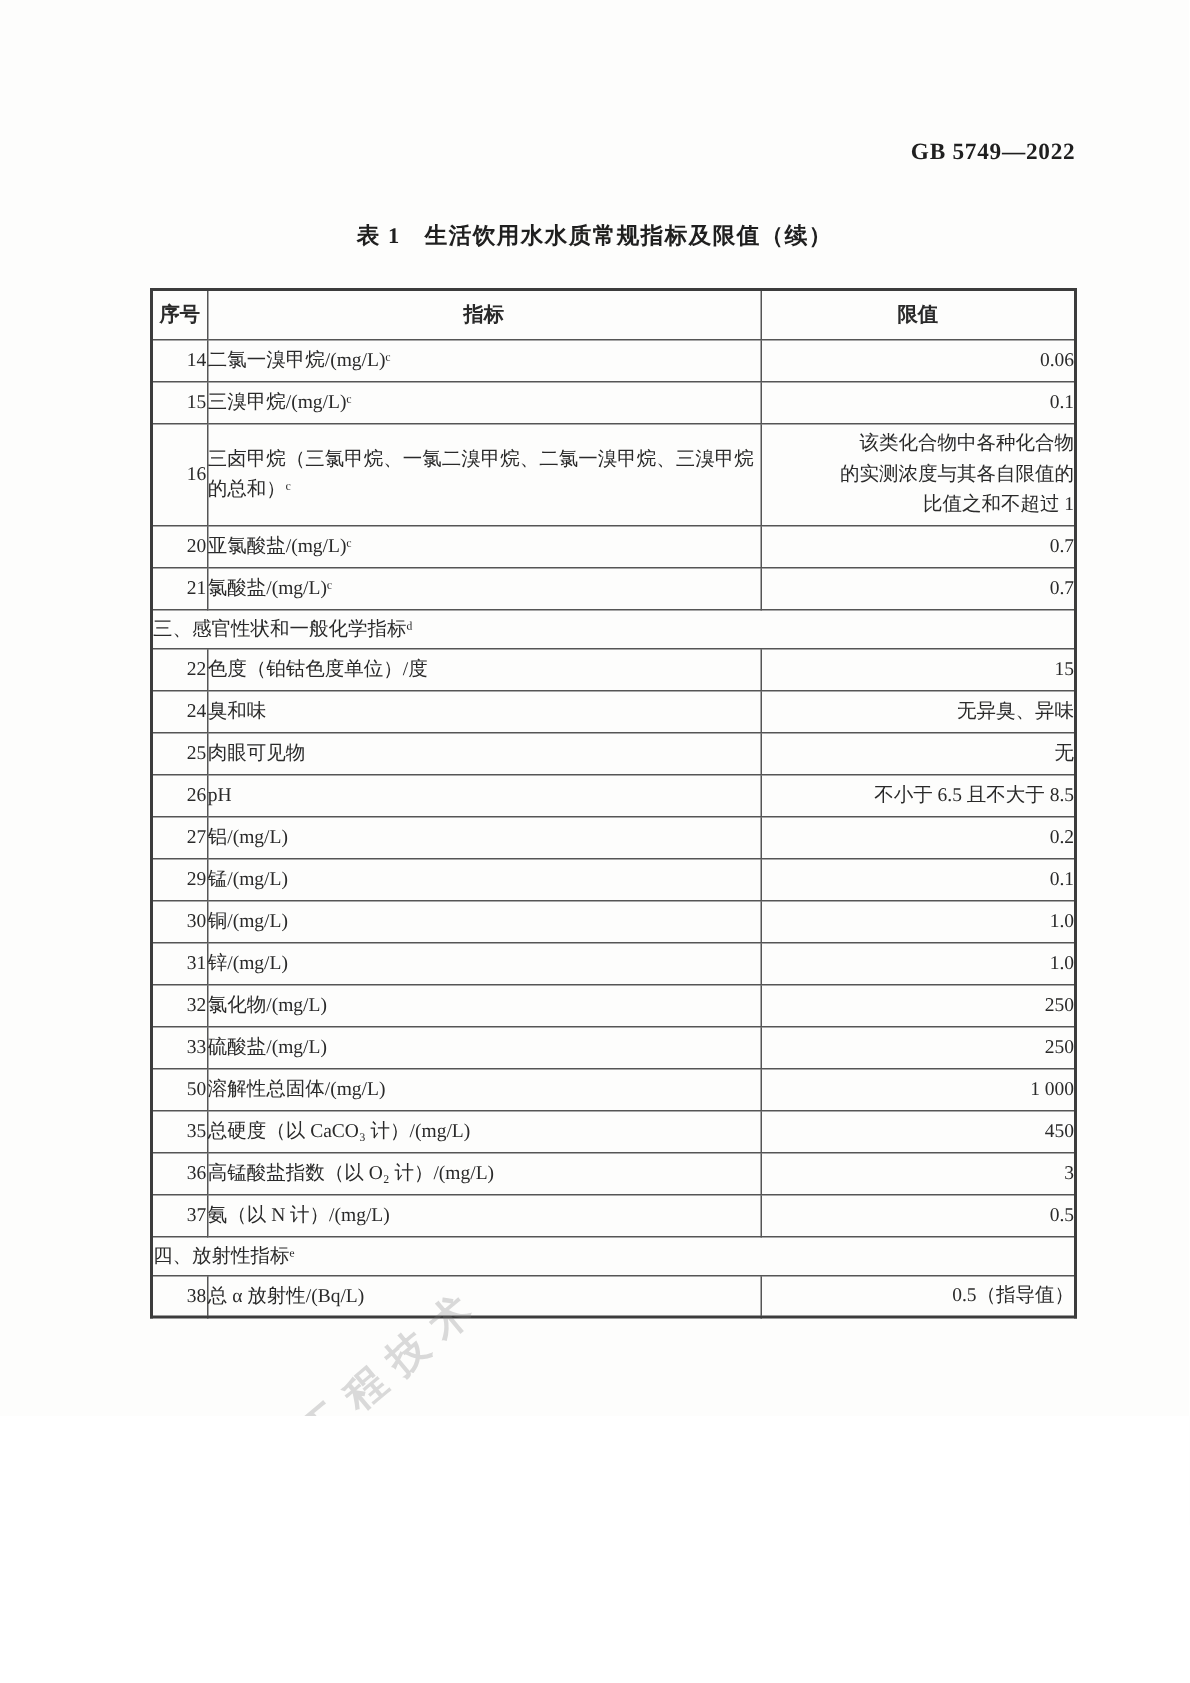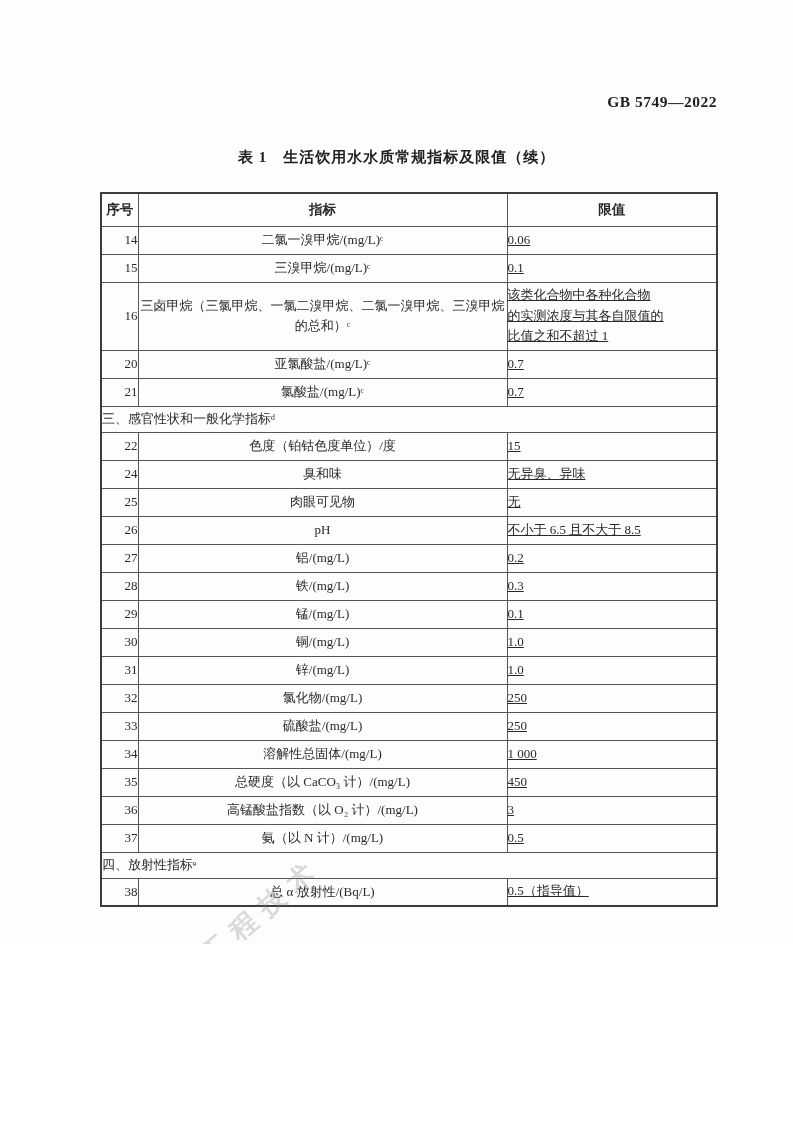--- a/index.html
+++ b/index.html
@@ -33,22 +33,22 @@
     vertical-align:middle;
     padding:0;
     font-weight:normal;
   }
   tr.head{height:33px;}
   tr.head th{text-align:center;font-weight:bold;font-size:13.5px;}
   tr.data{height:28px;}
   tr.data.tall{height:68px;}
   tr.section{height:26px;margin-top:18px;}
   td.c-no{text-align:right;}
-  td.c-ind{text-align:center;padding:2px 6px 2px 10px;line-height:1.55;}
-  td.c-lim{text-align:left;white-space:pre-line;line-height:1.6;text-decoration:underline;}
+  td.c-ind{text-align:left;padding:2px 6px 2px 10px;line-height:1.55;}
+  td.c-lim{text-align:right;white-space:pre-line;line-height:1.6;}
   td.c-sec{text-align:left;padding-left:6px;font-size:13px;}
   .page-number{
     position:absolute;top:1036px;left:648px;
     font-size:12.5px;color:#3a3a3a;
   }
   
   .stamp-text{
     position:absolute;left:148px;top:988px;
     transform:rotate(-40deg);transform-origin:0 50%;
     font-size:27px;letter-spacing:10px;font-weight:bold;
@@ -176,25 +176,20 @@
           <td class="c-no">26</td>
           <td class="c-ind">pH</td>
           <td class="c-lim">不小于 6.5 且不大于 8.5</td>
         </tr>
         <tr class="data">
           <td class="c-no">27</td>
           <td class="c-ind">铝/(mg/L)</td>
           <td class="c-lim">0.2</td>
         </tr>
         <tr class="data">
-          <td class="c-no">28</td>
-          <td class="c-ind">铁/(mg/L)</td>
-          <td class="c-lim">0.3</td>
-        </tr>
-        <tr class="data">
           <td class="c-no">29</td>
           <td class="c-ind">锰/(mg/L)</td>
           <td class="c-lim">0.1</td>
         </tr>
         <tr class="data">
           <td class="c-no">30</td>
           <td class="c-ind">铜/(mg/L)</td>
           <td class="c-lim">1.0</td>
         </tr>
         <tr class="data">
@@ -206,21 +201,21 @@
           <td class="c-no">32</td>
           <td class="c-ind">氯化物/(mg/L)</td>
           <td class="c-lim">250</td>
         </tr>
         <tr class="data">
           <td class="c-no">33</td>
           <td class="c-ind">硫酸盐/(mg/L)</td>
           <td class="c-lim">250</td>
         </tr>
         <tr class="data">
-          <td class="c-no">34</td>
+          <td class="c-no">50</td>
           <td class="c-ind">溶解性总固体/(mg/L)</td>
           <td class="c-lim">1 000</td>
         </tr>
         <tr class="data">
           <td class="c-no">35</td>
           <td class="c-ind">总硬度（以 CaCO₃ 计）/(mg/L)</td>
           <td class="c-lim">450</td>
         </tr>
         <tr class="data">
           <td class="c-no">36</td>

